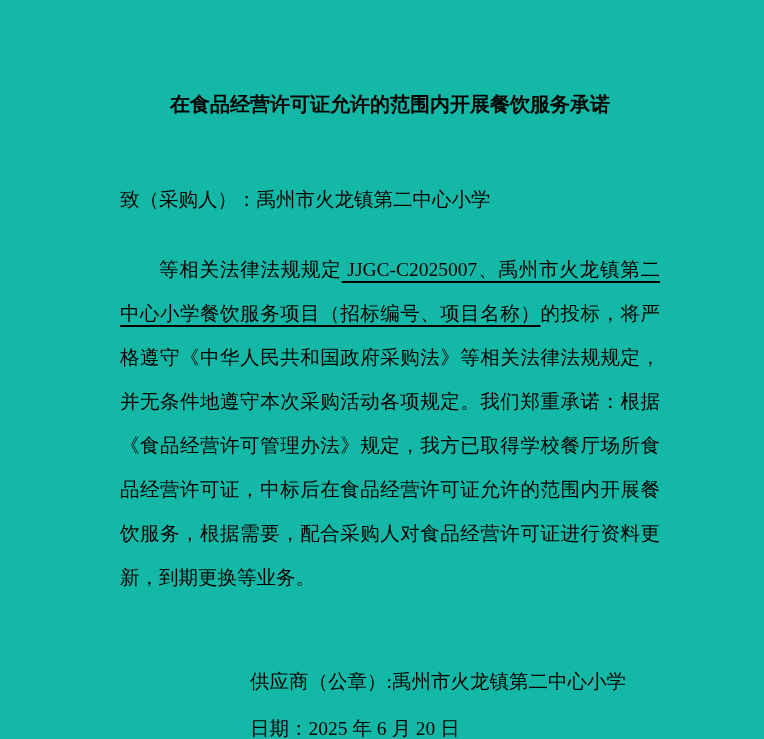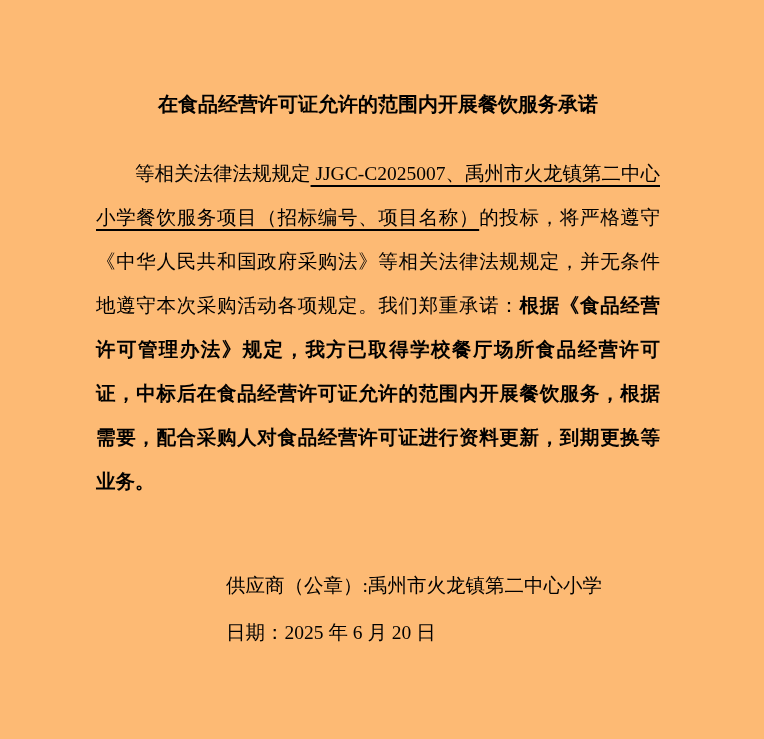--- a/index.html
+++ b/index.html
@@ -4,25 +4,25 @@
 <style>
   html, body {
     margin: 0;
     padding: 0;
     background: #ffffff;
   }
   .page {
     position: relative;
     width: 764px;
     height: 739px;
-    background: #fdba74;
+    background: #14b8a6;
     color: #000000;
     font-family: "Liberation Serif", "DejaVu Serif", serif;
     box-sizing: border-box;
-    padding: 92px 104px 0 96px;
+    padding: 92px 104px 0 120px;
     overflow: hidden;
   }
   .doc-title {
     margin: 0;
     font-size: 20px;
     line-height: 24px;
     font-weight: 700;
     text-align: center;
   }
   .salutation {
@@ -38,38 +38,39 @@
     text-align: justify;
     text-indent: 39px;
     word-break: break-all;
   }
   .seg-underline {
     text-decoration: underline;
     text-decoration-thickness: 1.5px;
     text-underline-offset: 5px;
   }
   .seg-bold {
-    font-weight: 700;
+    font-weight: 400;
   }
   .signature-block {
     margin: 58px 0 0 130px;
     font-size: 19.5px;
     line-height: 47px;
   }
   .signature-block p {
     margin: 0;
   }
 </style>
 </head>
 <body>
 
 <div class="page">
 
   <h1 class="doc-title">在食品经营许可证允许的范围内开展餐饮服务承诺</h1>
 
+  <p class="salutation">致（采购人）：禹州市火龙镇第二中心小学</p>
 
   <p class="body-paragraph"><span>等相关法律法规规定</span><span class="seg-underline"> JJGC-C2025007、禹州市火龙镇第二中心小学餐饮服务项目（招标编号、项目名称）</span><span>的投标，将严格遵守《中华人民共和国政府采购法》等相关法律法规规定，并无条件地遵守本次采购活动各项规定。我们郑重承诺：</span><span class="seg-bold">根据《食品经营许可管理办法》规定，我方已取得学校餐厅场所食品经营许可证，中标后在食品经营许可证允许的范围内开展餐饮服务，根据需要，配合采购人对食品经营许可证进行资料更新，到期更换等业务。</span></p>
 
   <div class="signature-block">
     <p>供应商（公章）:禹州市火龙镇第二中心小学</p>
     <p>日期：2025 年 6 月 20 日</p>
   </div>
 
 </div>
 

